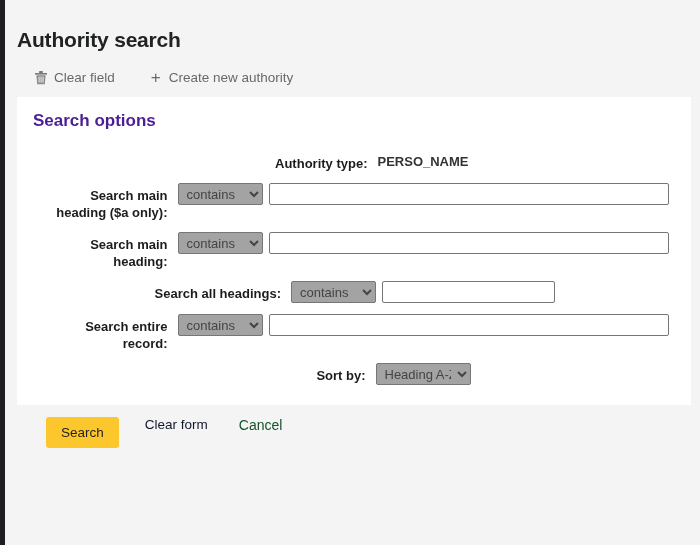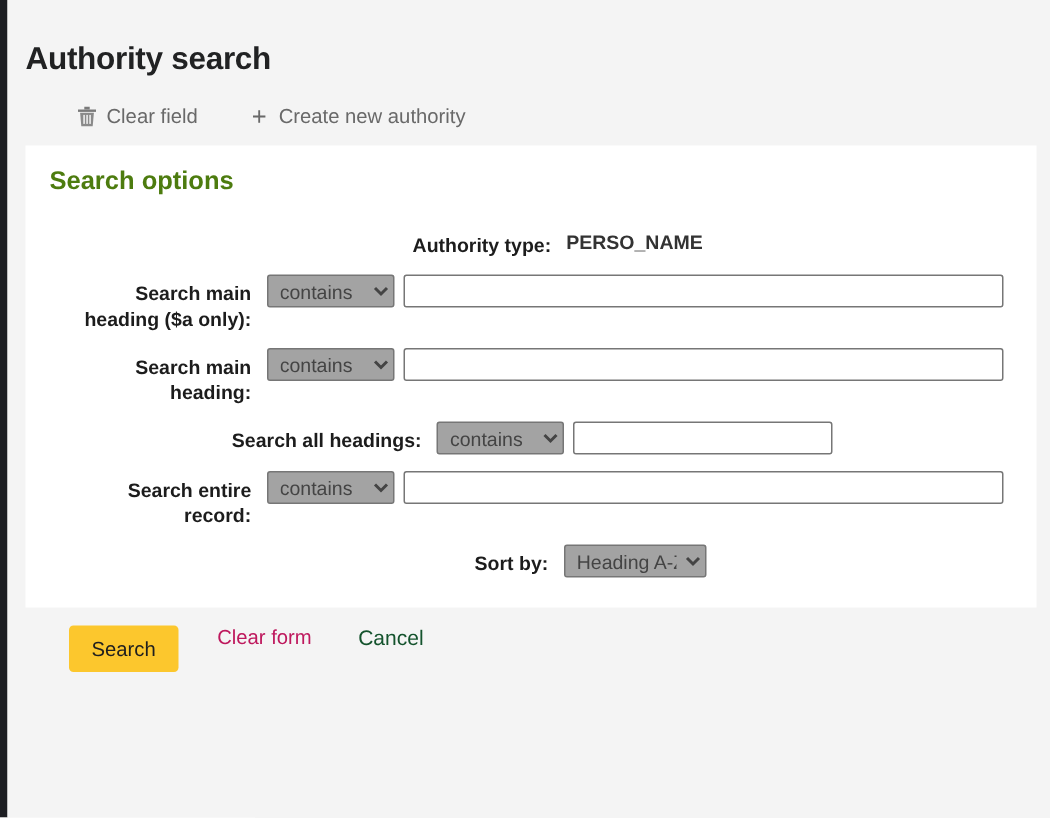--- a/index.html
+++ b/index.html
@@ -42,21 +42,21 @@
     font-size: 21px;
     font-weight: bold;
     color: #212223;
     letter-spacing: -0.2px;
   }
 
   
   #toolbar {
     display: flex;
     align-items: center;
-    padding: 16px 0 12px 44px;
+    padding: 16px 0 12px 27px;
     gap: 30px;
   }
   .toolbar-btn {
     display: inline-flex;
     align-items: center;
     gap: 6px;
     font-size: 13.5px;
     color: #696969;
     background: transparent;
     border: none;
@@ -88,21 +88,21 @@
     width: 674px;
     height: 308px;
     background: #ffffff;
     box-sizing: border-box;
   }
   #card-heading {
     margin: 0;
     padding: 14px 0 0 16px;
     font-size: 17px;
     font-weight: bold;
-    color: #4d7c0f;
+    color: #4c1d95;
   }
 
   
   #form-rows {
     padding: 20px 0 0 0;
   }
   .form-row {
     display: flex;
     align-items: flex-start;
     margin-bottom: 11px;
@@ -175,21 +175,21 @@
     border: none;
     border-radius: 3px;
     color: #1f1f1f;
     font-size: 13.5px;
     font-family: "Liberation Sans", sans-serif;
     padding: 0 15px;
     height: 31px;
     cursor: pointer;
   }
   #clear-form-link {
-    color: #be185d;
+    color: #0f172a;
     font-size: 13.5px;
     text-decoration: none;
     margin-left: 26px;
     cursor: pointer;
   }
   #cancel-link {
     color: #14532d;
     font-size: 14px;
     text-decoration: none;
     margin-left: 31px;

